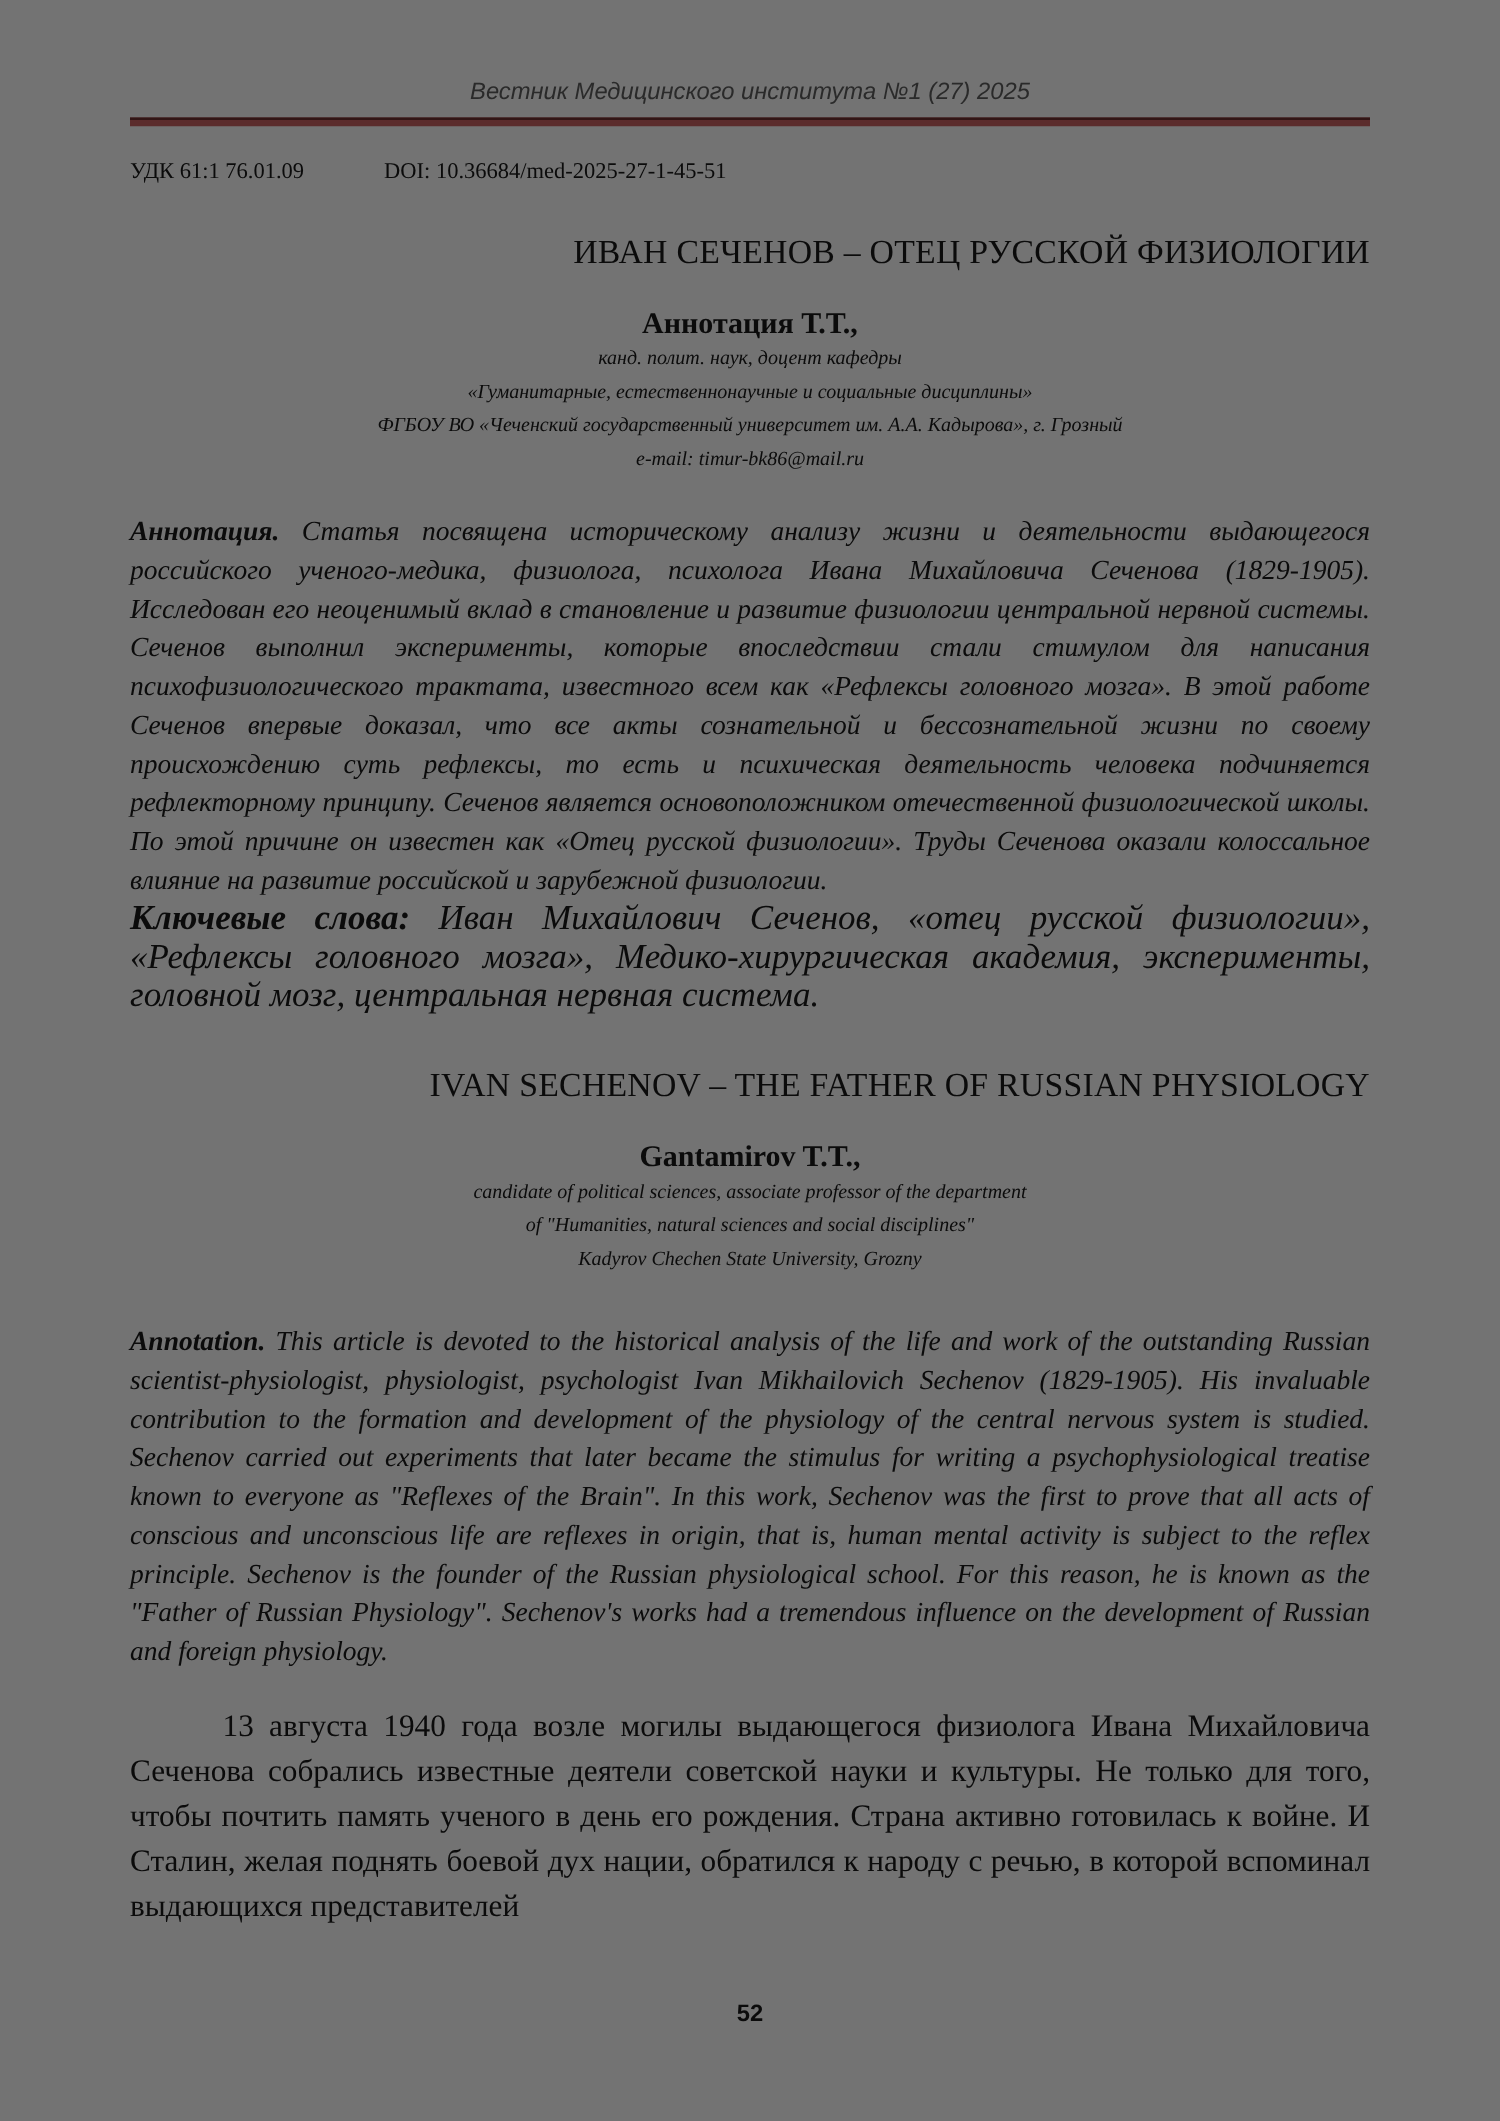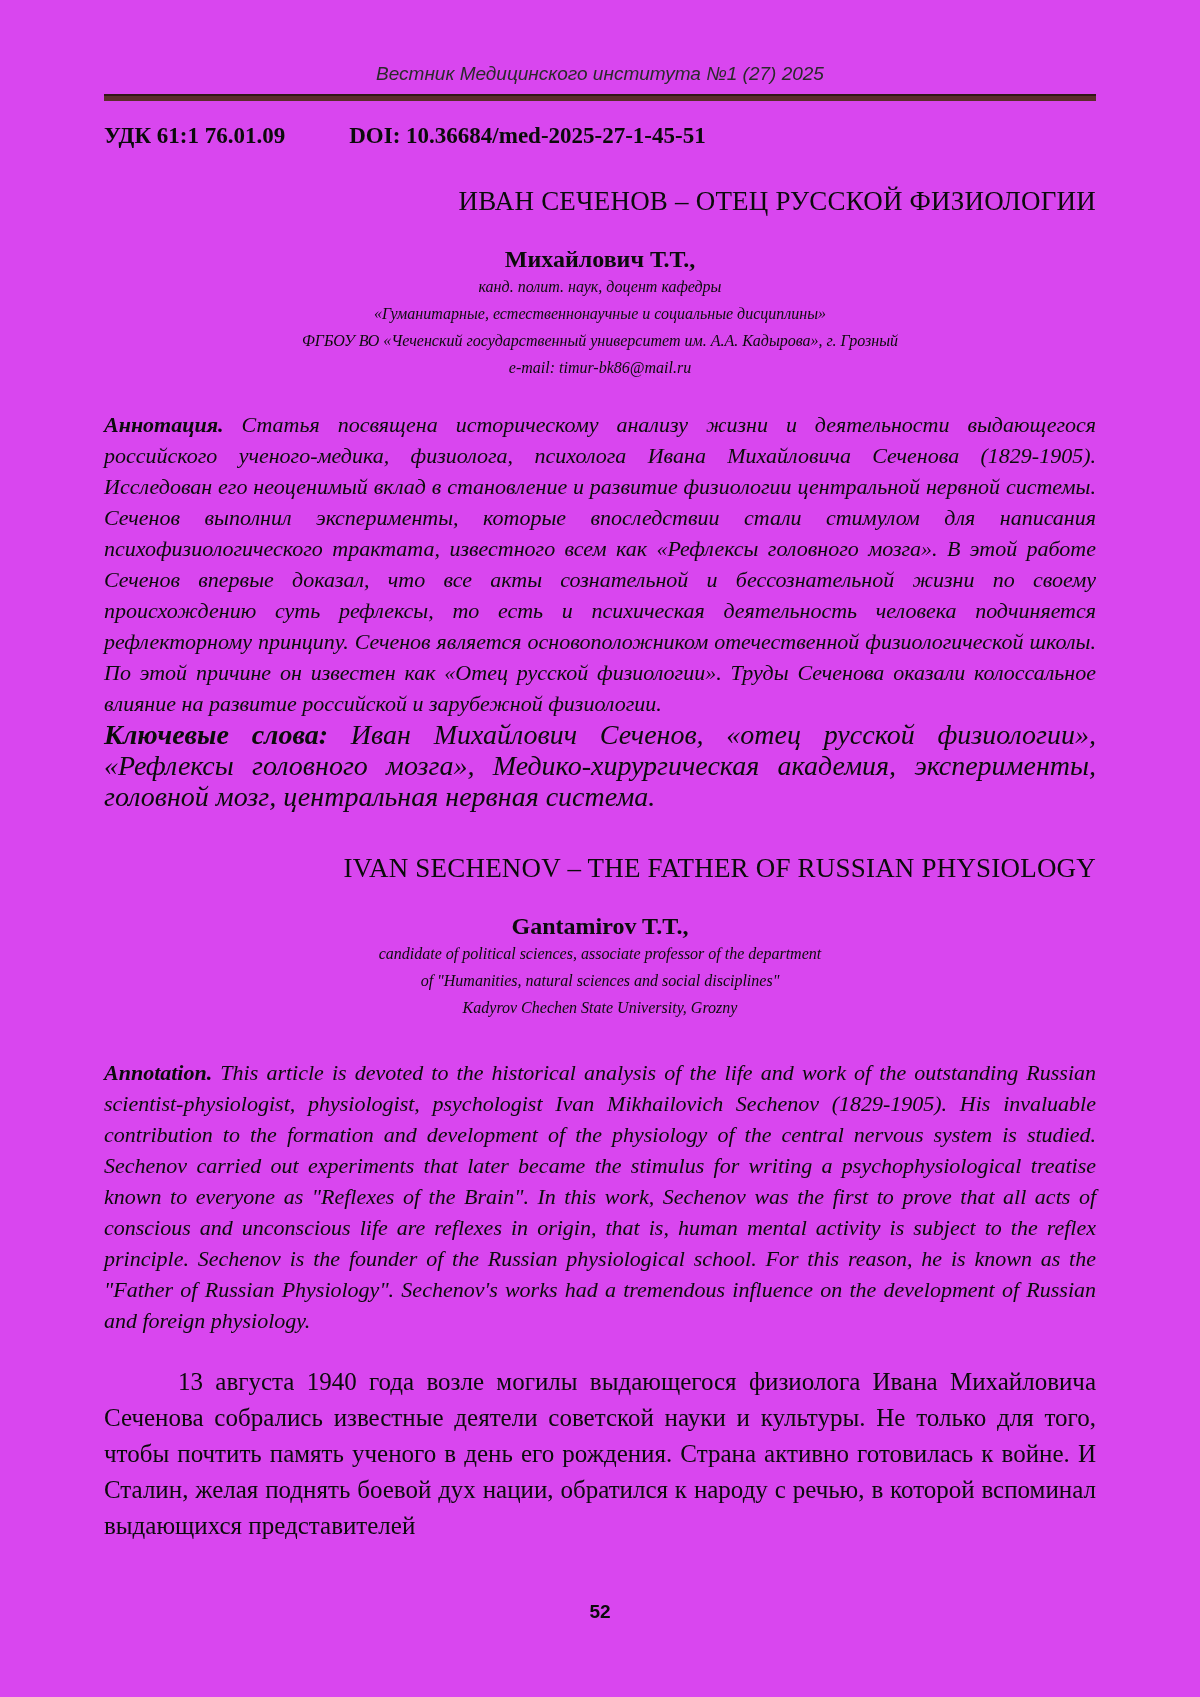--- a/index.html
+++ b/index.html
@@ -2,21 +2,21 @@
 <html><head>
 <meta charset="utf-8">
 <style>
   * { margin: 0; padding: 0; box-sizing: border-box; }
   html, body { background: #ffffff; }
   .page {
     position: relative;
     width: 1200px;
     height: 1697px;
     margin: 0 auto;
-    background: #d946ef;
+    background: #737373;
     color: #0b0b0b;
     font-family: "Liberation Serif", serif;
     padding: 62px 104px 0 104px;
     overflow: hidden;
   }
   .journal-header {
     text-align: center;
     font-family: "Liberation Sans", sans-serif;
     font-style: italic;
     font-size: 19px;
@@ -24,22 +24,22 @@
     color: #2a2a2a;
   }
   .header-rule {
     margin-top: 8px;
     height: 7px;
     background: #5b2c2c;
     border-top: 2px solid #321616;
   }
   .meta-row {
     margin-top: 20px;
-    font-weight: bold;
-    font-size: 23px;
+    font-weight: normal;
+    font-size: 18px;
     line-height: 30px;
     white-space: nowrap;
   }
   .meta-row .doi { margin-left: 64px; }
   .title {
     text-align: right;
     font-weight: normal;
     font-size: 27px;
     line-height: 32px;
     letter-spacing: 0.2px;
@@ -101,21 +101,21 @@
   <div class="journal-header">Вестник Медицинского института №1 (27) 2025</div>
 
   <div class="header-rule" style="background: rgb(91, 44, 44);"></div>
 
   <div class="meta-row">
     <span class="udc">УДК 61:1 76.01.09</span><span class="doi">DOI: 10.36684/med-2025-27-1-45-51</span>
   </div>
 
   <h1 class="title title-ru">ИВАН СЕЧЕНОВ – ОТЕЦ РУССКОЙ ФИЗИОЛОГИИ</h1>
 
-  <div class="author">Михайлович Т.Т.,</div>
+  <div class="author">Аннотация Т.Т.,</div>
 
   <div class="affil">
     <div>канд. полит. наук, доцент кафедры</div>
     <div>«Гуманитарные, естественнонаучные и социальные дисциплины»</div>
     <div>ФГБОУ ВО «Чеченский государственный университет им. А.А. Кадырова», г. Грозный</div>
     <div>e-mail: timur-bk86@mail.ru</div>
   </div>
 
   <p class="abstract">
     <span class="lbl">Аннотация.</span><span> Статья посвящена историческому анализу жизни и деятельности выдающегося российского ученого-медика, физиолога, психолога Ивана Михайловича Сеченова (1829-1905). Исследован его неоценимый вклад в становление и развитие физиологии центральной нервной системы. Сеченов выполнил эксперименты, которые впоследствии стали стимулом для написания психофизиологического трактата, известного всем как «Рефлексы головного мозга». В этой работе Сеченов впервые доказал, что все акты сознательной и бессознательной жизни по своему происхождению суть рефлексы, то есть и психическая деятельность человека подчиняется рефлекторному принципу. Сеченов является основоположником отечественной физиологической школы. По этой причине он известен как «Отец русской физиологии». Труды Сеченова оказали колоссальное влияние на развитие российской и зарубежной физиологии.</span>

